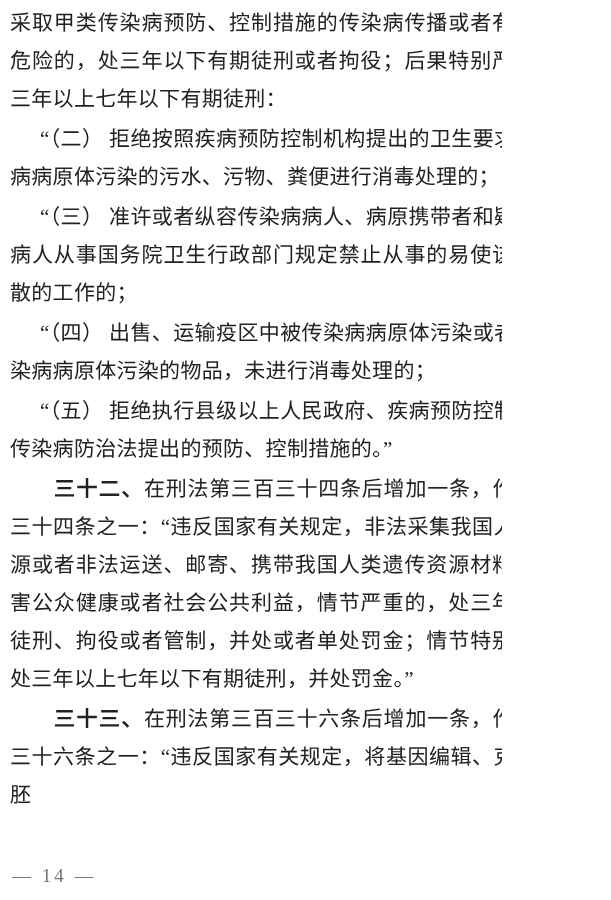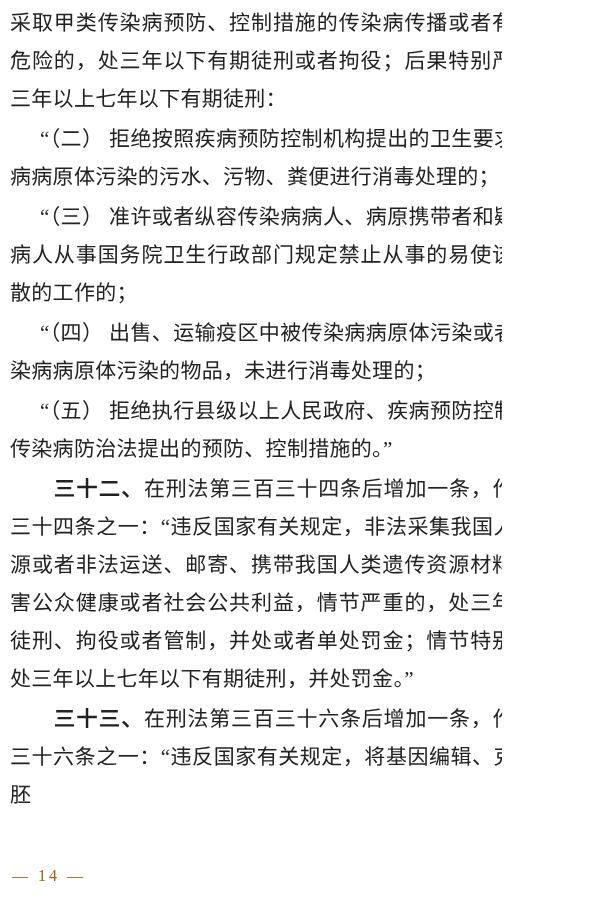--- a/index.html
+++ b/index.html
@@ -43,24 +43,24 @@
   }
   .lead {
     font-weight: 700;
     font-family: "Liberation Sans", "DejaVu Sans", sans-serif;
     letter-spacing: 1px;
   }
   .footer {
     position: absolute;
     left: 12px;
     bottom: 12px;
-    font-size: 16px;
+    font-size: 19px;
     line-height: 24px;
     letter-spacing: 3px;
-    color: #a16207;
+    color: #737373;
   }
 </style>
 </head>
 <body>
 
 <div class="page">
   <main class="body-text">
 
     <p class="para"><span>采取甲类传染病预防、控制措施的传染病传播或者有传播严重危险的，处三年以下有期徒刑或者拘役；后果特别严重的，处三年以上七年以下有期徒刑：</span></p>
 

